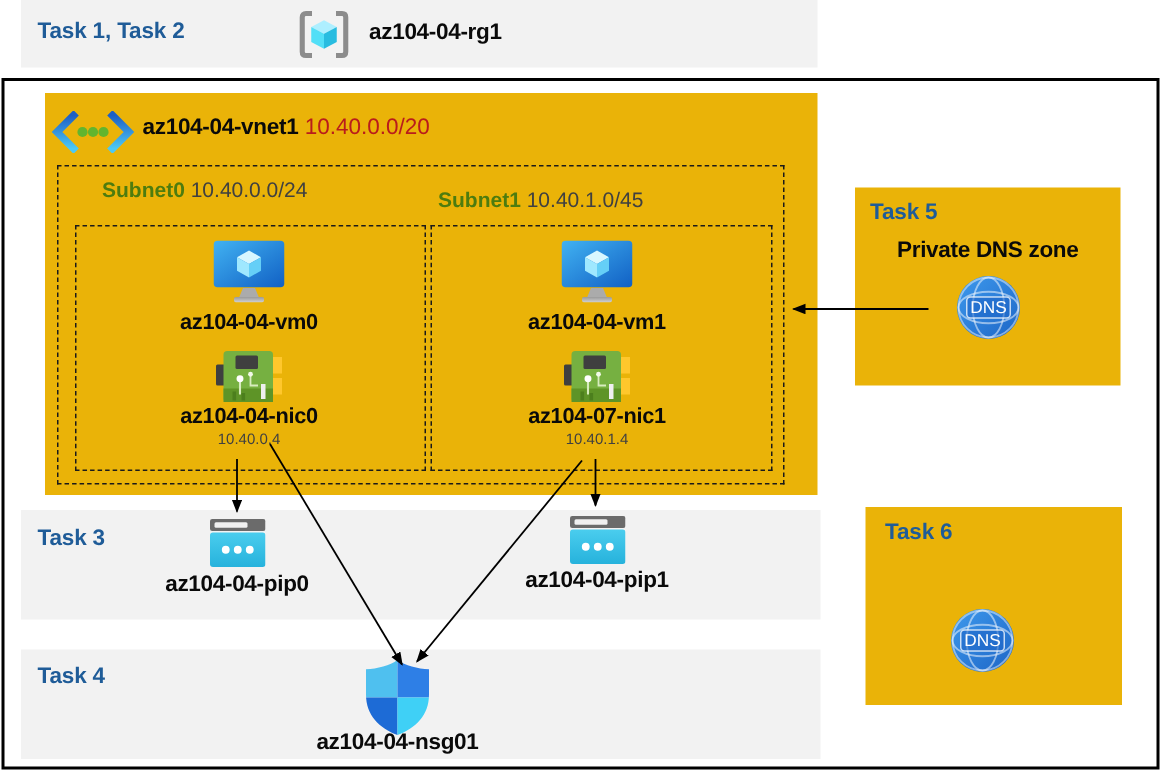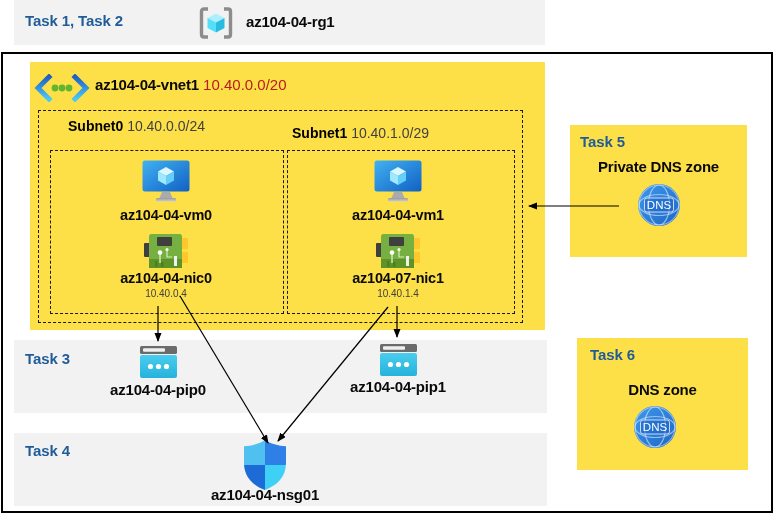--- a/index.html
+++ b/index.html
@@ -4,31 +4,31 @@
 <style>
   html,body { margin:0; padding:0; }
   body {
     width:776px; height:517px; position:relative; overflow:hidden;
     background:#ffffff;
     font-family:"Liberation Sans", sans-serif;
     -webkit-font-smoothing:antialiased;
   }
   .abs { position:absolute; }
   .band { position:absolute; background:#F2F2F2; }
-  .panel { position:absolute; background:#fde047; }
+  .panel { position:absolute; background:#eab308; }
   .task-label { color:#1F5C98; font-weight:700; font-size:15px; letter-spacing:-0.1px; white-space:nowrap; }
   .res-name { font-weight:700; font-size:15px; color:#0a0a0a; letter-spacing:-0.2px; white-space:nowrap; }
   .res-name.sm { font-size:14.5px; }
   .dashed { position:absolute; border:1px dashed #1a1a1a; background:transparent; }
   .main-border { position:absolute; left:1px; top:52px; width:768px; height:457px; border:2px solid #000; background:#ffffff; z-index:0; }
   .ctr { text-align:center; }
   .ip-text { font-size:10px; color:#404040; white-space:nowrap; }
   .cidr { font-size:15px; color:#b91c1c; font-weight:400; }
   .subnet-hdr { position:absolute; font-size:14px; white-space:nowrap; z-index:3; }
-  .subnet-hdr b { color:#000000; }
+  .subnet-hdr b { color:#4d7c0f; }
   .subnet-hdr span { color:#404040; }
   svg.icon { position:absolute; z-index:3; }
   .z3 { z-index:3; }
   #arrows { position:absolute; left:0; top:0; z-index:6; pointer-events:none; }
 </style>
 </head>
 <body>
 
 <svg width="0" height="0" style="position:absolute" aria-hidden="true">
   <defs>
@@ -115,21 +115,21 @@
   <circle cx="23" cy="16.5" r="1.6" fill="#F2F9E8"></circle>
   <rect x="11" y="28" width="2.4" height="6" fill="#4C7F1D"></rect>
   <rect x="17" y="29" width="2.4" height="5" fill="#4C7F1D"></rect>
   <rect x="30" y="23" width="3" height="10" fill="#EFEFEF"></rect>
 </svg>
 <div class="abs ctr z3 res-name sm" style="left:96px; top:270px; width:140px;">az104-04-nic0</div>
 <div class="abs ctr z3 ip-text" style="left:96px; top:288px; width:140px;">10.40.0.4</div>
 
 <div class="subnet-hdr" style="left:292px; top:125px;">
   <b>Subnet1</b>
-  <span>10.40.1.0/29</span>
+  <span>10.40.1.0/45</span>
 </div>
 <div class="dashed" style="left:287px; top:150px; width:226px; height:162px; z-index:2;"></div>
 <svg class="icon" style="left:374px; top:160px;" width="48" height="42" viewBox="0 0 48 42">
   <rect x="0.5" y="0.5" width="47" height="31" rx="2.5" fill="url(#gScreen)"></rect>
   <polygon points="24,7 32,11.5 24,16 16,11.5" fill="#D8F7FF"></polygon>
   <polygon points="16,11.5 24,16 24,25 16,20.5" fill="#9FE8FF"></polygon>
   <polygon points="32,11.5 24,16 24,25 32,20.5" fill="#65CFF7"></polygon>
   <polygon points="20,32 28,32 30.5,38 17.5,38" fill="#ABABAB"></polygon>
   <rect x="14" y="38" width="20" height="3.5" rx="1.2" fill="url(#gStand)"></rect>
 </svg>
@@ -160,21 +160,20 @@
   <circle cx="22" cy="22" r="21" fill="url(#gDns)"></circle>
   <circle cx="22" cy="22" r="20" fill="none" stroke="rgba(255,255,255,0.45)" stroke-width="1.2"></circle>
   <ellipse cx="22" cy="22" rx="10.5" ry="20" fill="none" stroke="rgba(255,255,255,0.5)" stroke-width="1.2"></ellipse>
   <ellipse cx="22" cy="22" rx="20" ry="10.5" fill="none" stroke="rgba(255,255,255,0.5)" stroke-width="1.2"></ellipse>
   <rect x="7.5" y="15" width="29" height="14" rx="2.5" fill="rgba(30,101,198,0.55)" stroke="rgba(255,255,255,0.75)" stroke-width="1"></rect>
   <text x="22" y="25.8" text-anchor="middle" font-family="Liberation Sans, sans-serif" font-size="11.5" fill="#FFFFFF">DNS</text>
 </svg>
 
 <div class="panel" style="left:577px; top:338px; width:171px; height:132px; z-index:1;">
   <span class="task-label abs" style="left:13px; top:8px;">Task 6</span>
-  <div class="abs ctr res-name" style="left:0; top:43px; width:171px;">DNS zone</div>
 </div>
 <svg class="icon" style="left:633px; top:405px;" width="44" height="44" viewBox="0 0 44 44">
   <circle cx="22" cy="22" r="21" fill="url(#gDns)"></circle>
   <circle cx="22" cy="22" r="20" fill="none" stroke="rgba(255,255,255,0.45)" stroke-width="1.2"></circle>
   <ellipse cx="22" cy="22" rx="10.5" ry="20" fill="none" stroke="rgba(255,255,255,0.5)" stroke-width="1.2"></ellipse>
   <ellipse cx="22" cy="22" rx="20" ry="10.5" fill="none" stroke="rgba(255,255,255,0.5)" stroke-width="1.2"></ellipse>
   <rect x="7.5" y="15" width="29" height="14" rx="2.5" fill="rgba(30,101,198,0.55)" stroke="rgba(255,255,255,0.75)" stroke-width="1"></rect>
   <text x="22" y="25.8" text-anchor="middle" font-family="Liberation Sans, sans-serif" font-size="11.5" fill="#FFFFFF">DNS</text>
 </svg>
 

